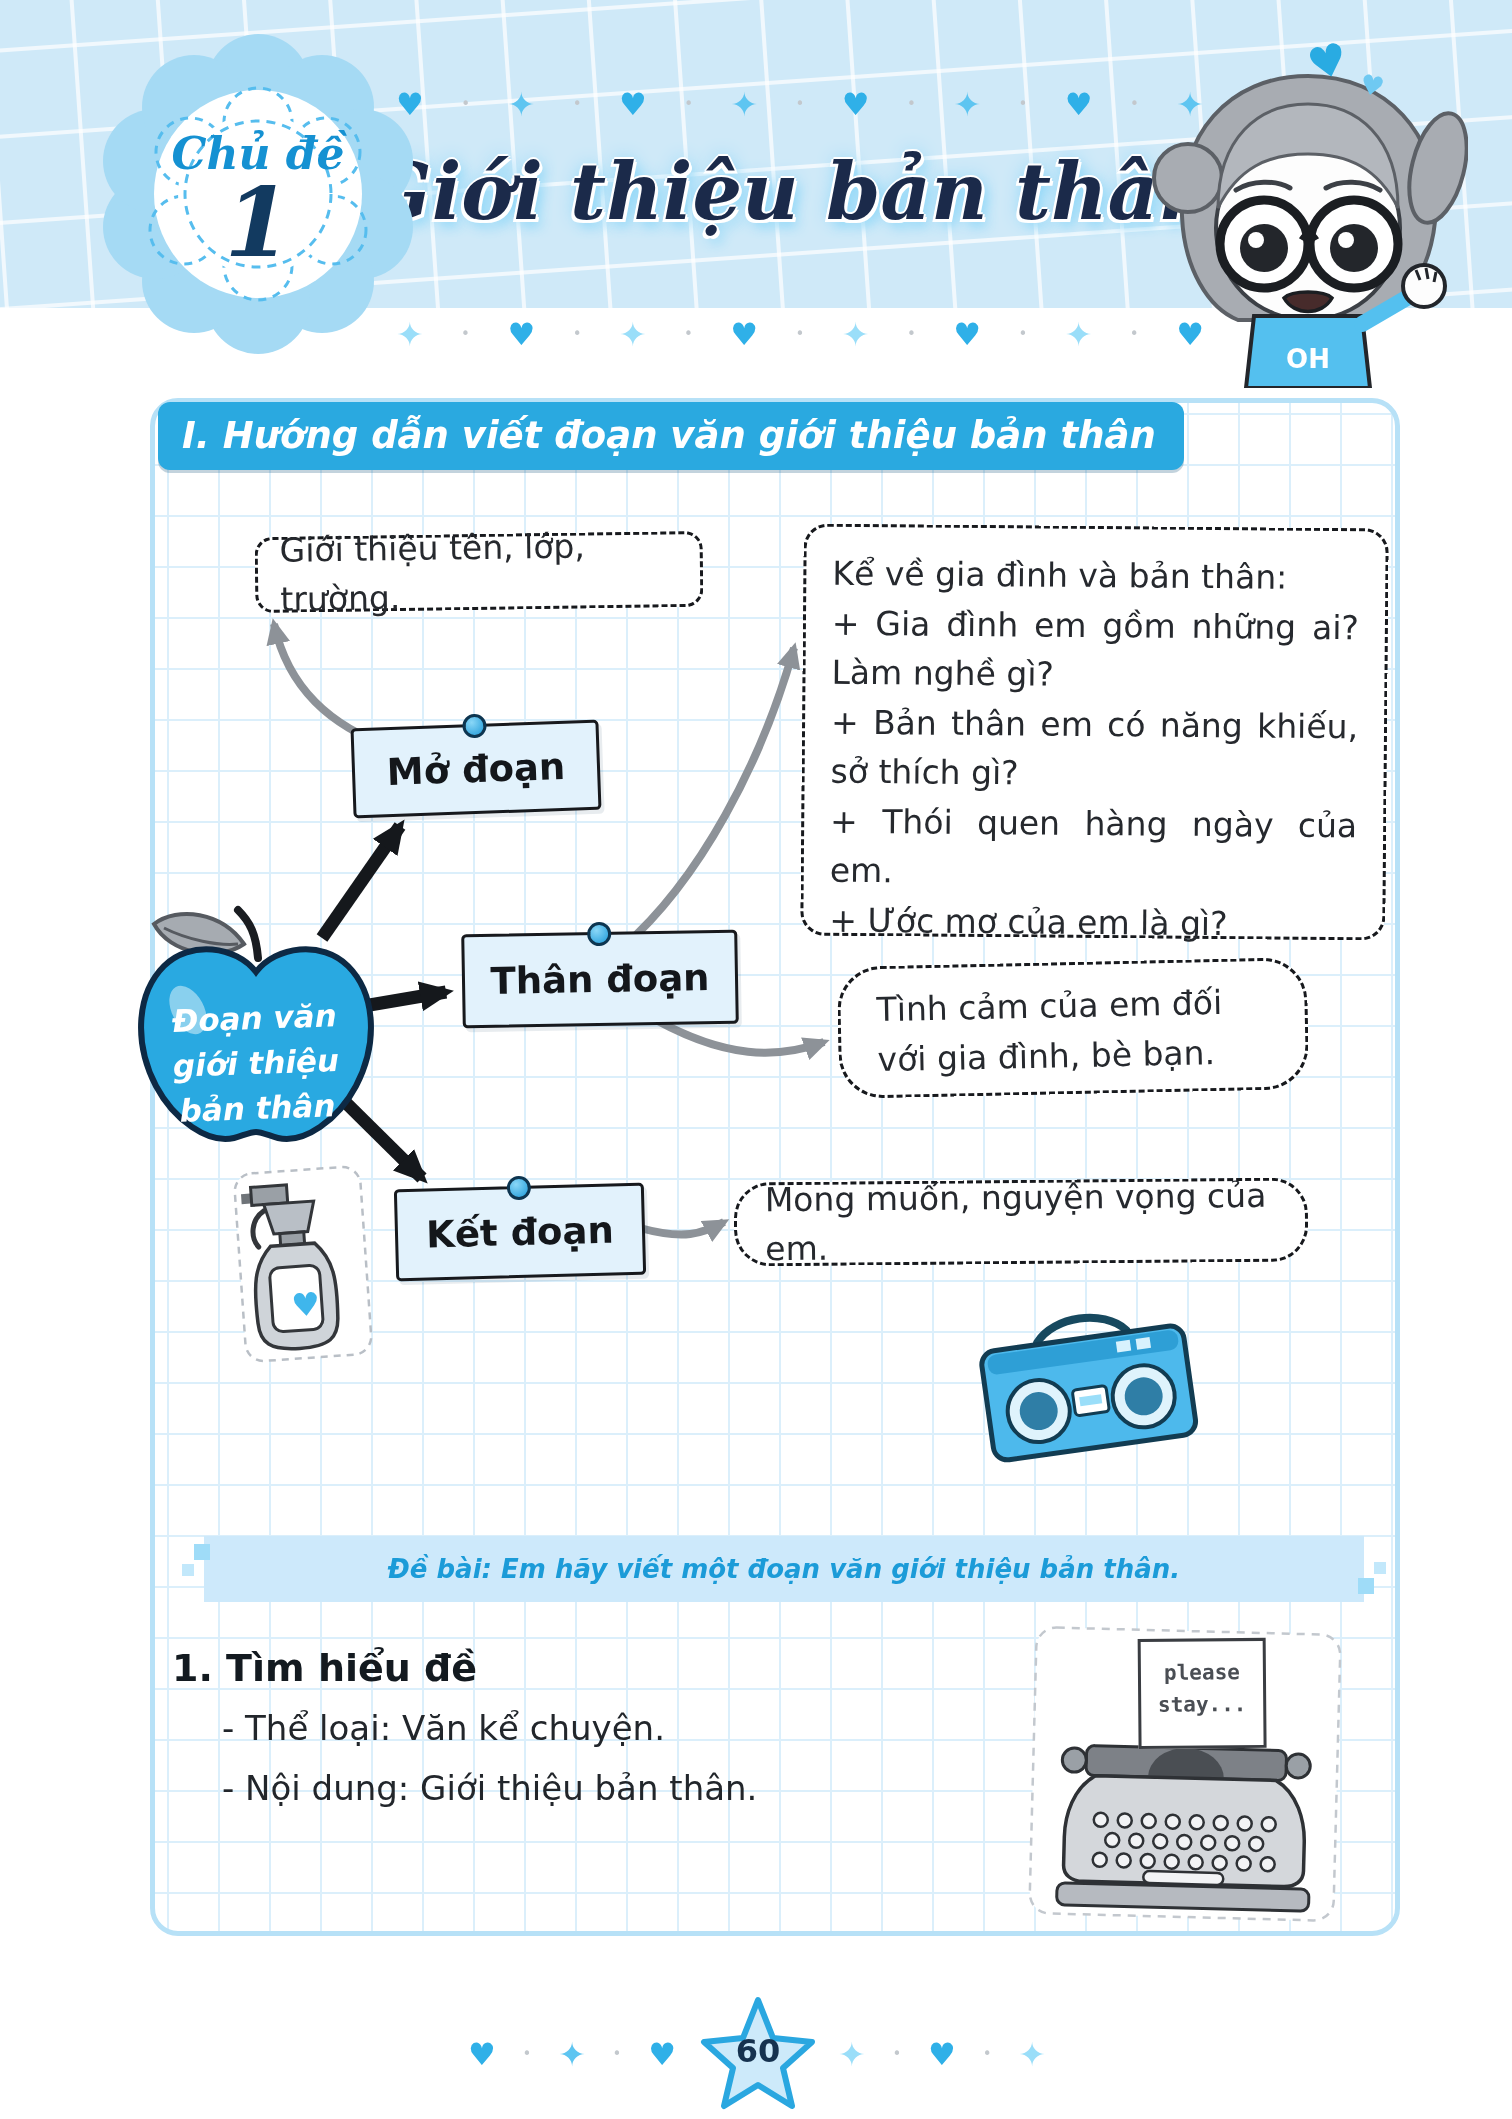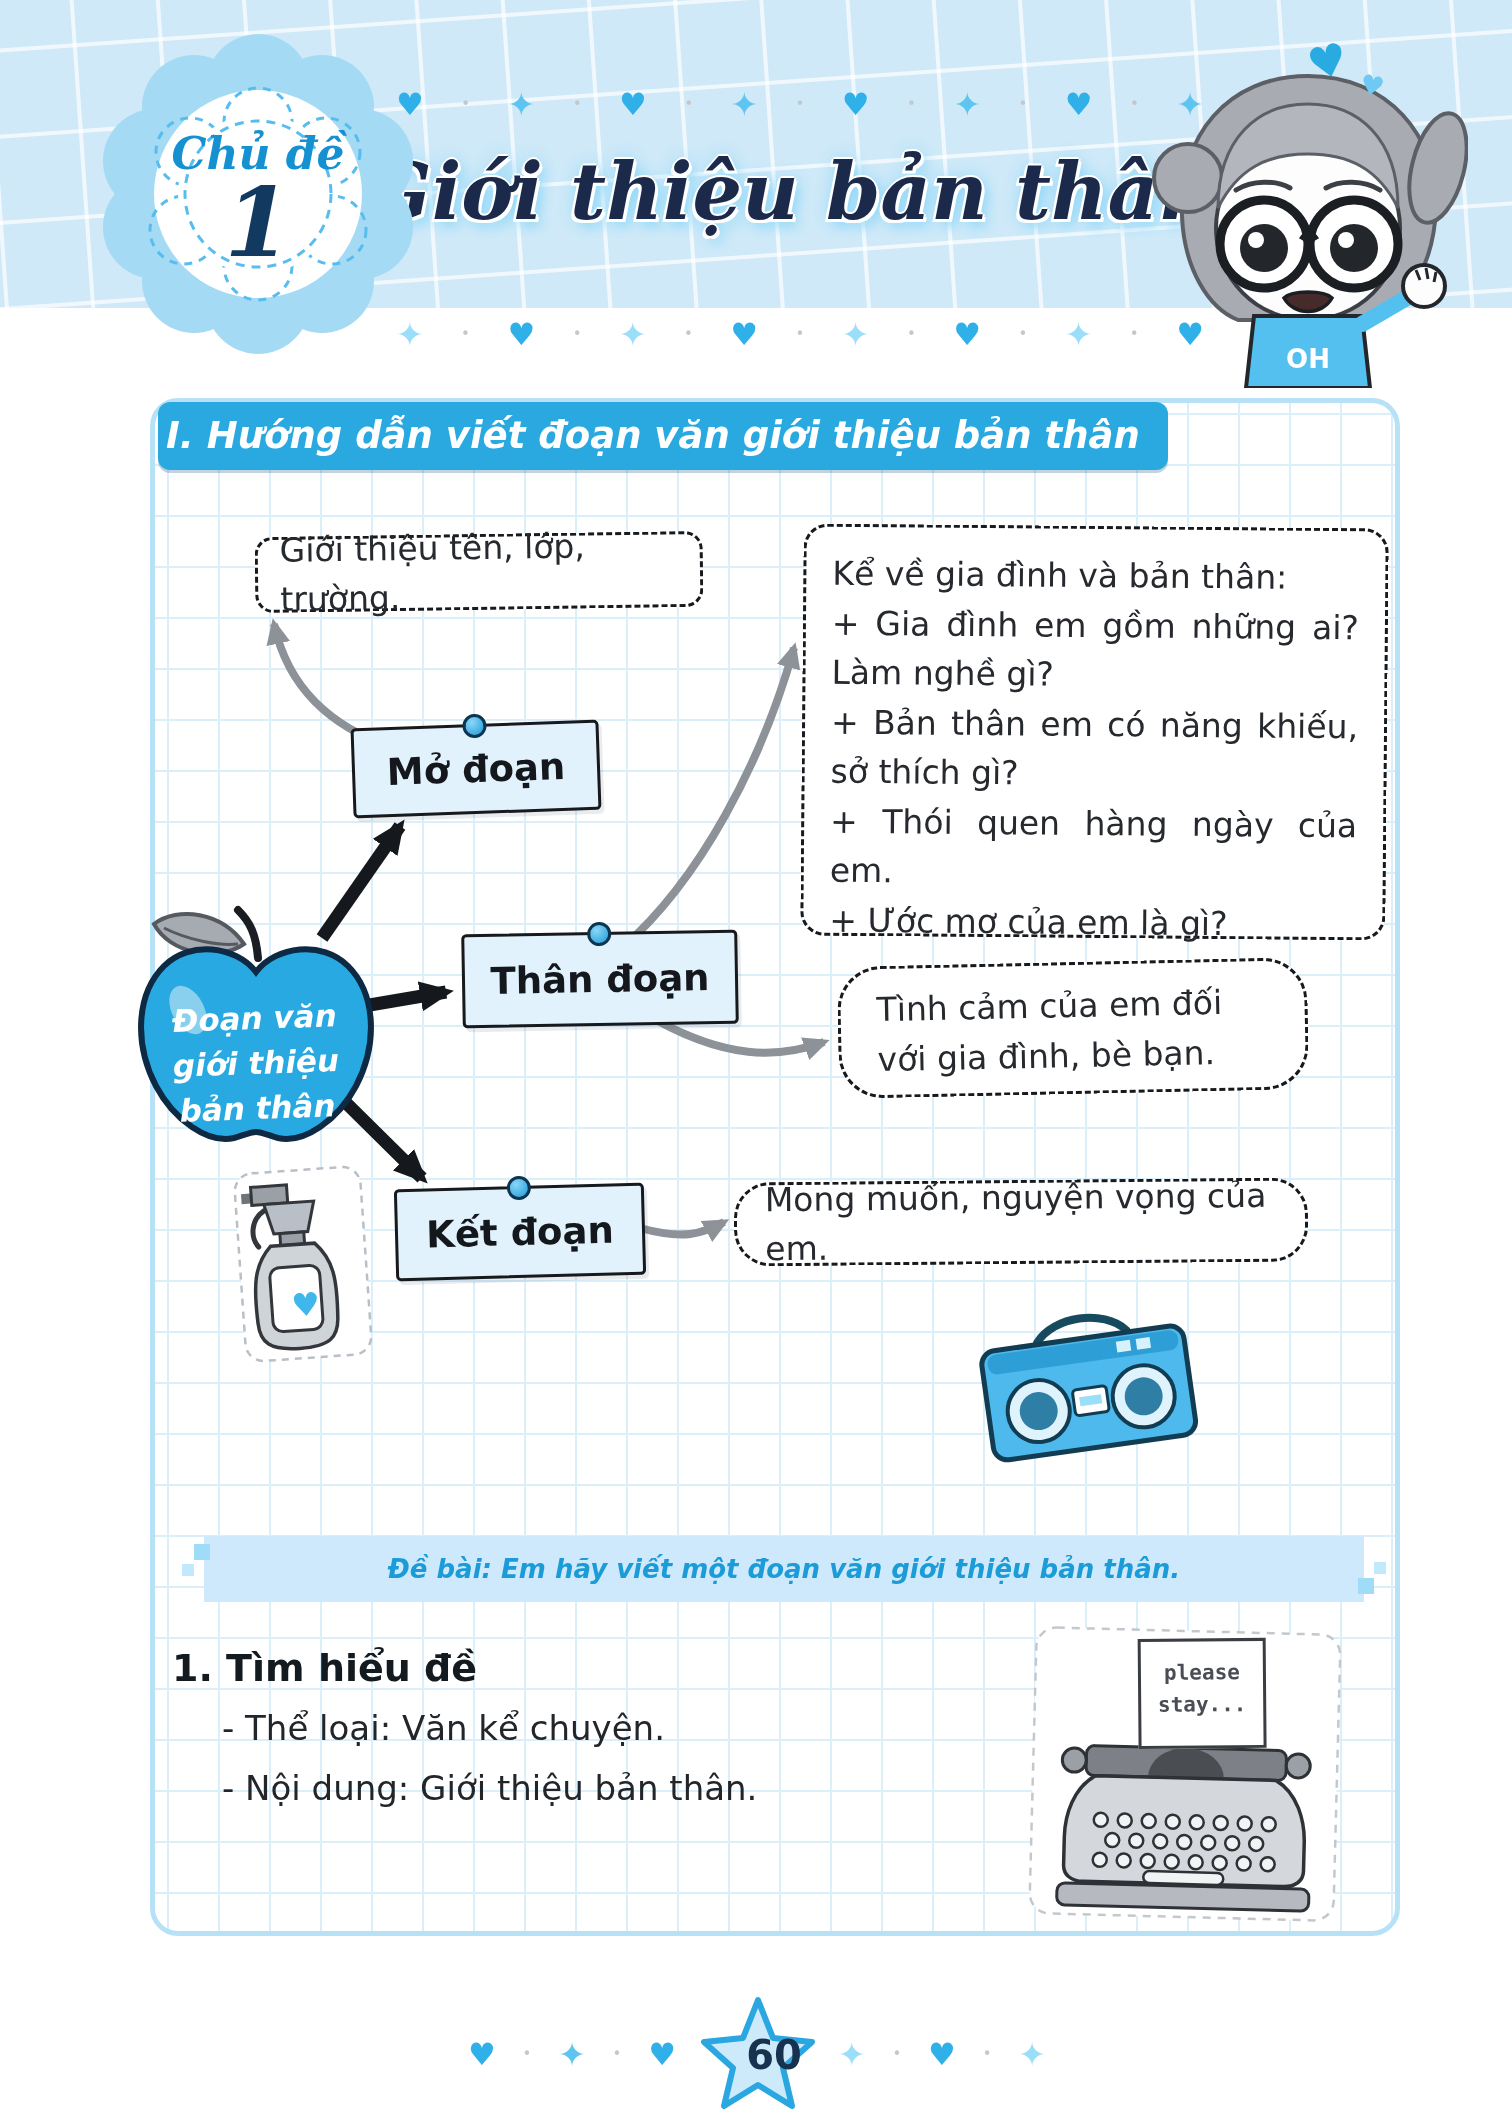--- a/index.html
+++ b/index.html
@@ -43,21 +43,21 @@
   .frame{position:absolute;left:150px;top:398px;width:1240px;height:1528px;
       border:5px solid #b7e1f7;border-radius:28px;z-index:1;
       background-color:#fff;
       background-image:linear-gradient(#dbeffb 2px,transparent 2px),
                        linear-gradient(90deg,#dbeffb 2px,transparent 2px);
       background-size:51px 51px;background-position:12px 10px;}
 
   
   .section-banner{position:absolute;z-index:5;background:#2aa9e0;color:#fff;
       font-style:italic;font-weight:bold;font-size:37px;line-height:1;
-      padding:15px 28px 16px 8px;border-radius:12px;
+      padding:15px 28px 16px 24px;border-radius:12px;
       box-shadow:0 3px 0 rgba(16,80,120,.25);white-space:nowrap;}
   .s1{left:158px;top:402px;}
   .s2{left:158px;top:1424px;}
 
   
   .arrows{position:absolute;left:0;top:0;width:1512px;height:2119px;z-index:2;pointer-events:none;}
   .co{position:absolute;background:#fff;border:3.5px dashed #17191d;z-index:4;
       color:#26292e;font-size:33px;line-height:1.5;box-sizing:border-box;}
   .co1{left:255px;top:534px;width:448px;height:76px;border-radius:18px;
       display:flex;align-items:center;padding:0 22px;transform:rotate(-0.8deg);}
@@ -99,22 +99,22 @@
   .debai .px{position:absolute;width:16px;height:16px;background:#9fdcf8;}
   .debai .pxl1{left:-10px;top:8px;} .debai .pxl2{left:-22px;top:28px;width:12px;height:12px;background:#c2e8fb;}
   .debai .pxr1{right:-10px;bottom:8px;} .debai .pxr2{right:-22px;bottom:28px;width:12px;height:12px;background:#c2e8fb;}
   .tim-heading{position:absolute;left:172px;top:1646px;z-index:4;
       font-weight:bold;font-size:38px;color:#131a20;}
   .tim-item{position:absolute;left:222px;z-index:4;font-size:34px;color:#22262b;}
   .ti1{top:1708px;} .ti2{top:1768px;}
 
   
   .star-wrap{position:absolute;left:698px;top:1994px;width:120px;height:120px;z-index:4;}
-  .star-num{position:absolute;left:16px;top:38px;width:120px;text-align:center;
-      font-weight:bold;font-size:40px;color:#16324f;}
+  .star-num{position:absolute;left:0;top:38px;width:120px;text-align:center;
+      font-weight:bold;font-size:32px;color:#16324f;}
 </style>
 </head>
 <body>
 
 <div id="page">
 
   <div class="top-banner"></div>
 
   <div class="badge">
     <svg width="340" height="336" viewBox="0 0 340 336">

